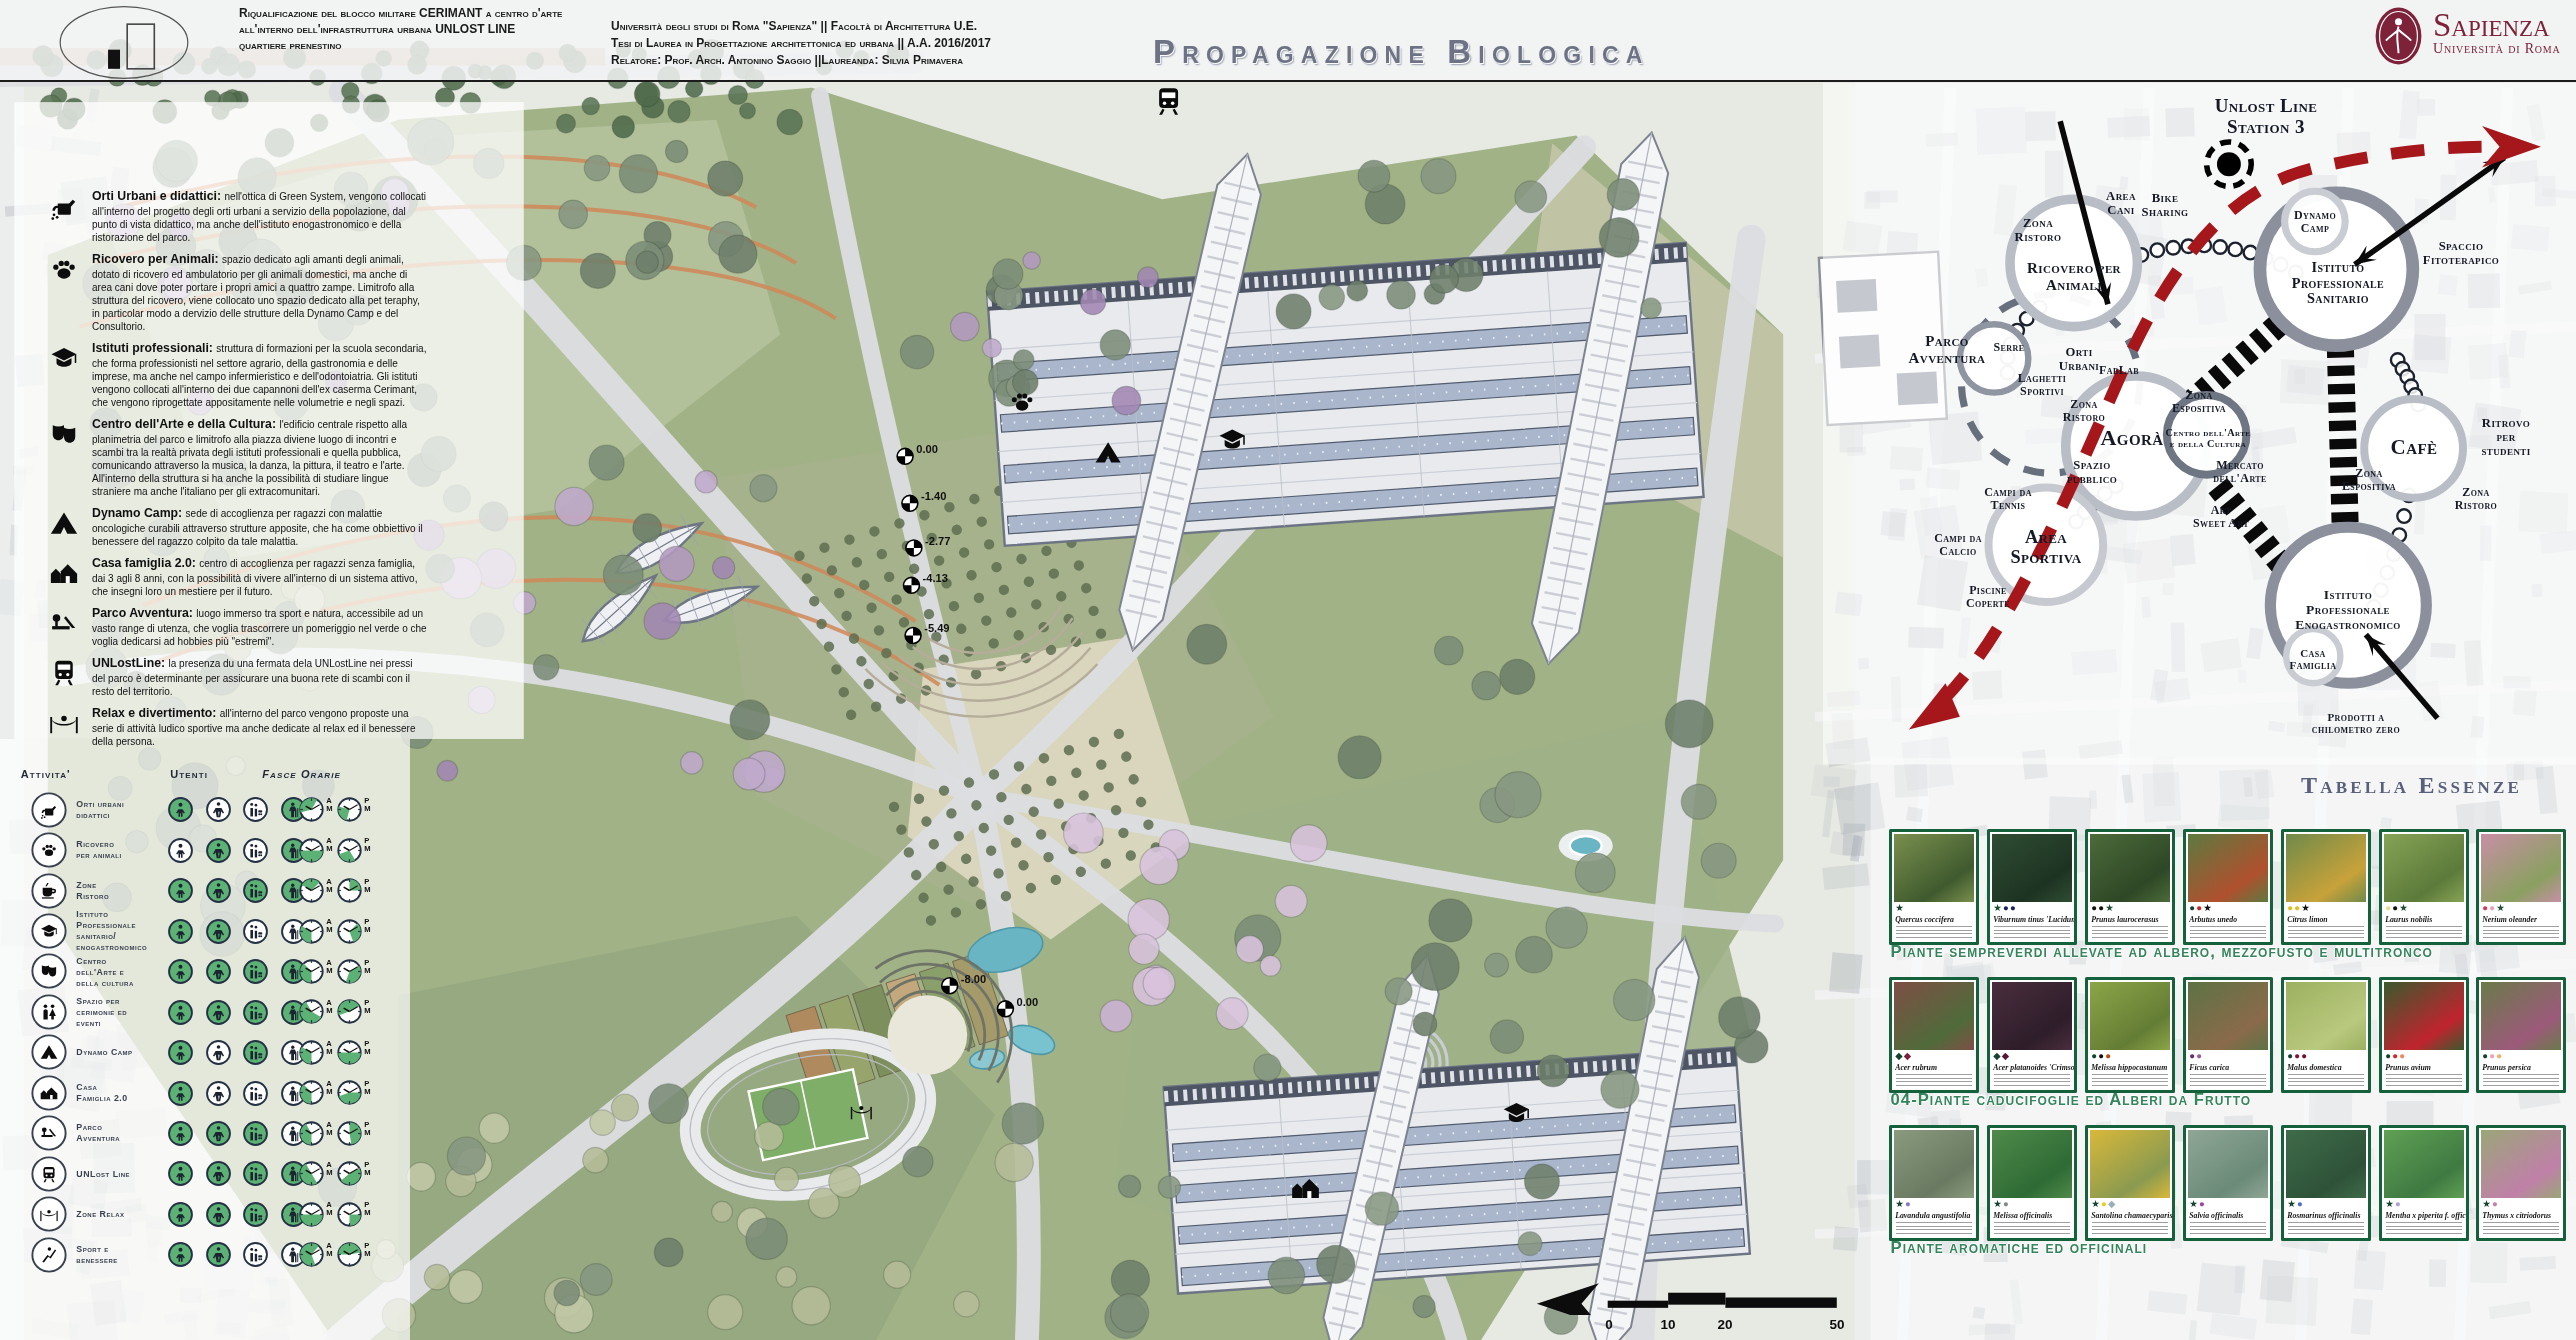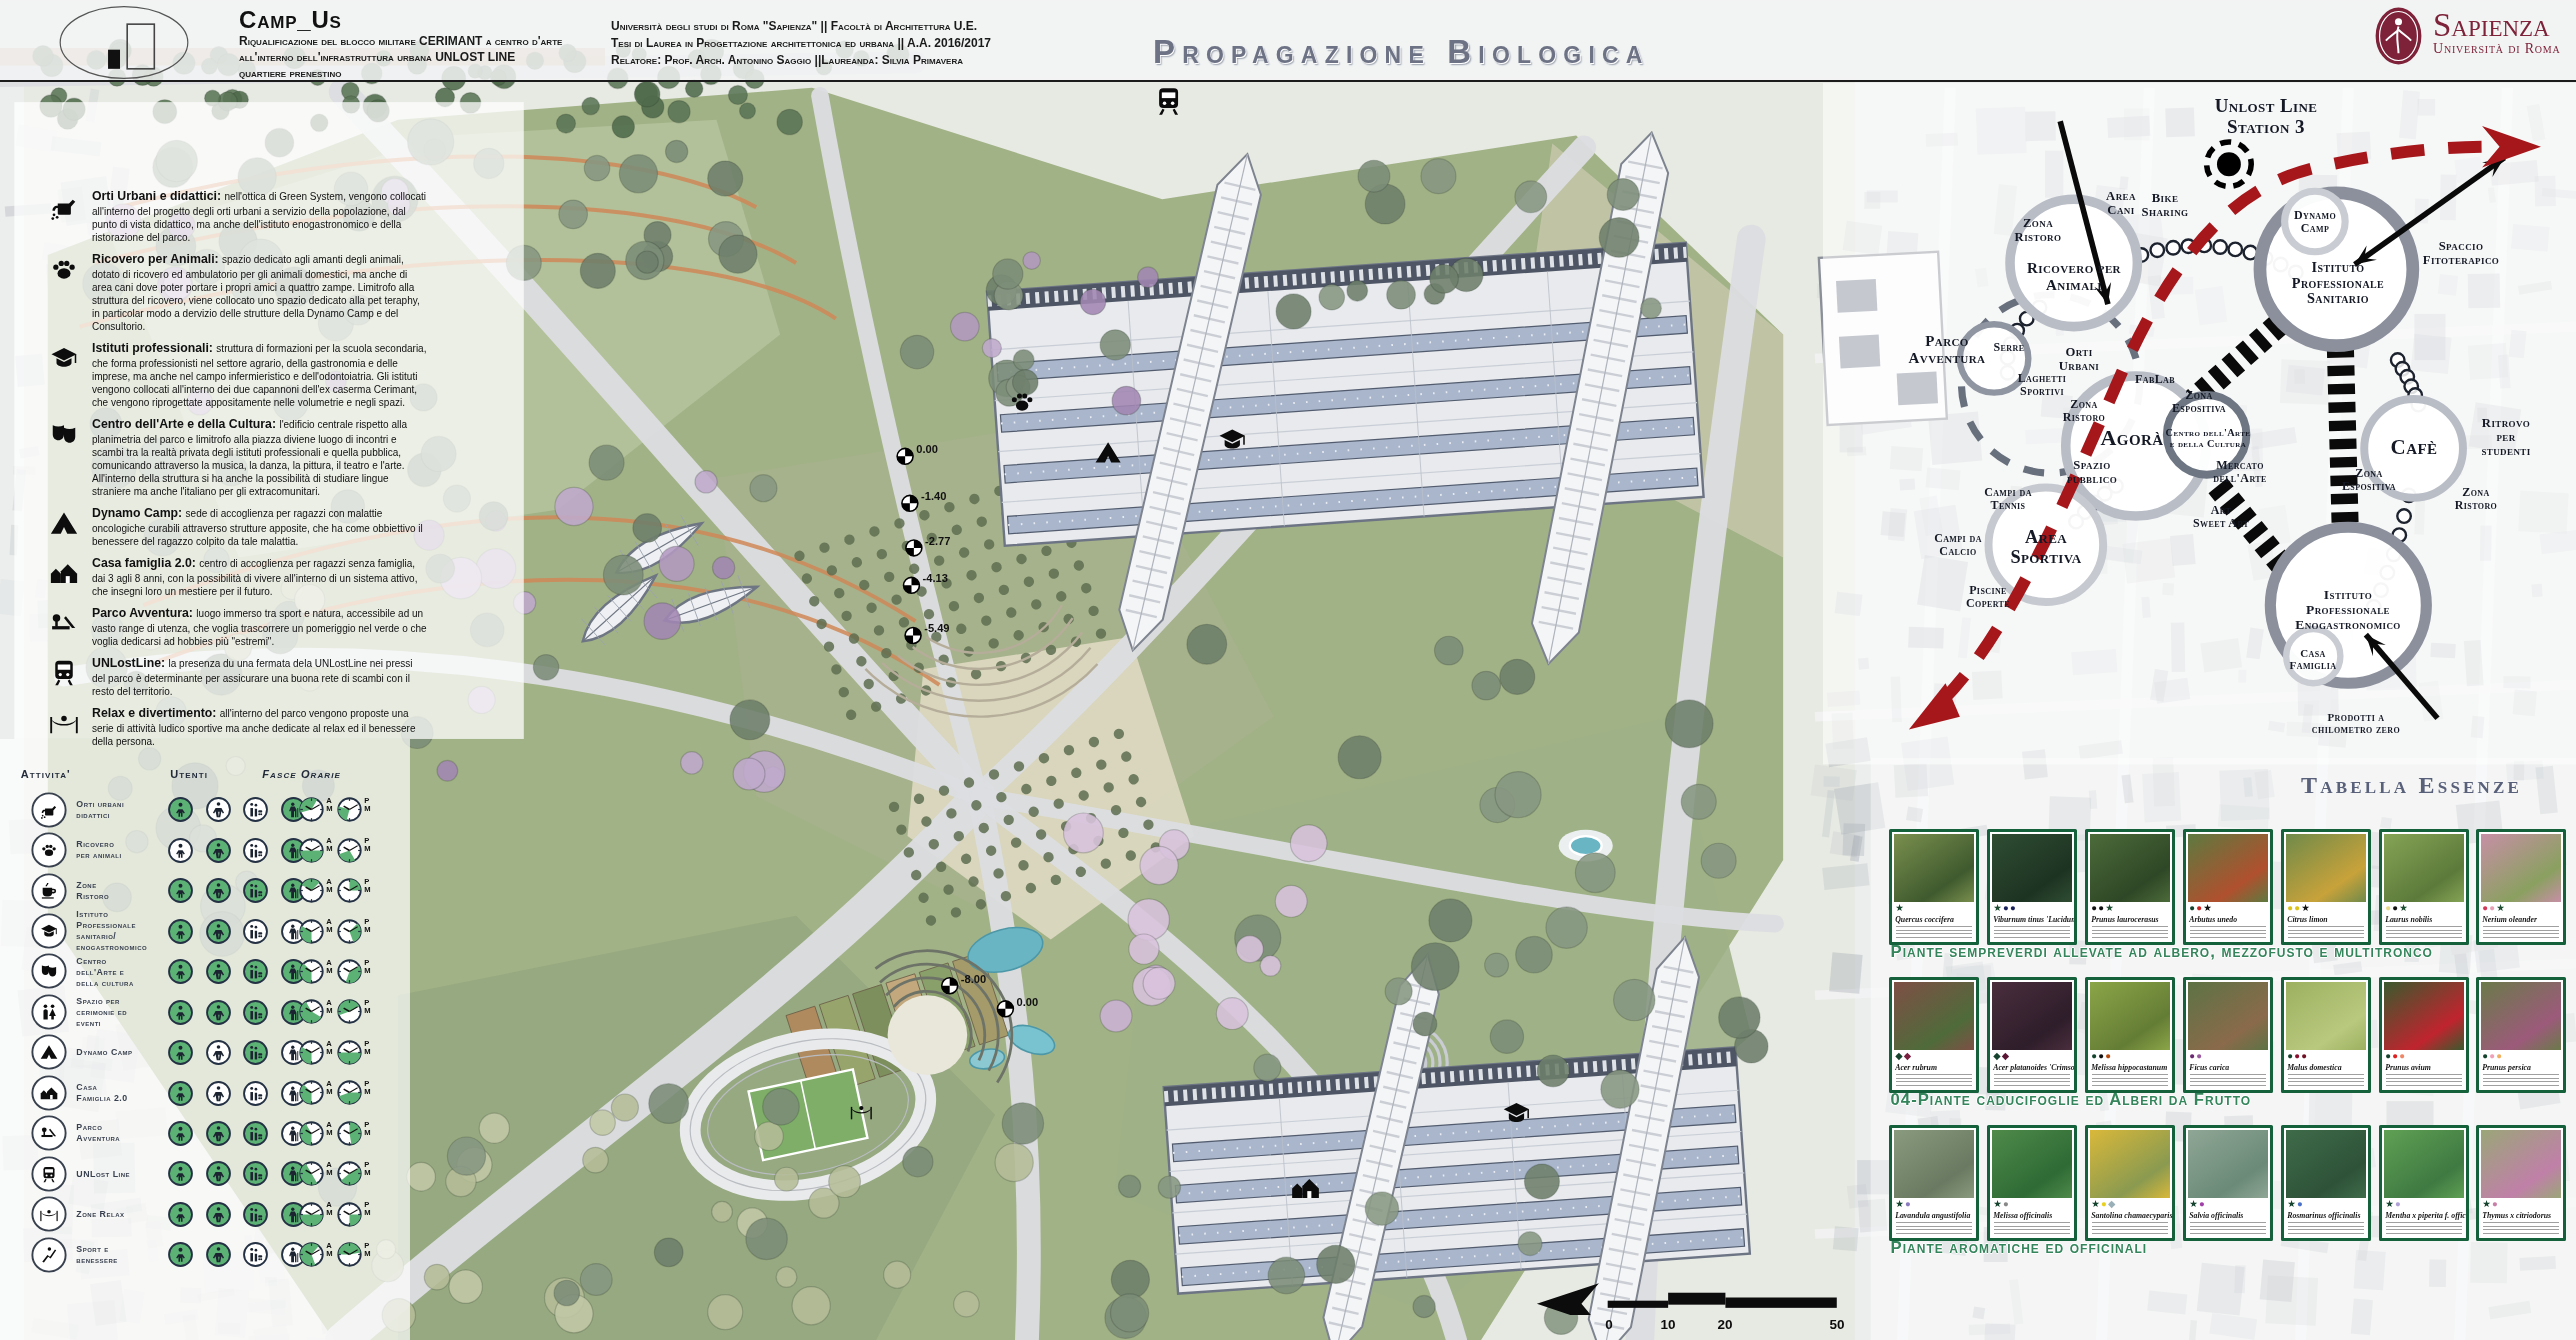--- a/index.html
+++ b/index.html
@@ -1227,21 +1227,20 @@
 
   <div class="abs" style="left:57px;top:4.8px;width:134px;height:75px;">
     <svg width="134" height="75" viewBox="0 0 168 94">
       <ellipse cx="84" cy="47" rx="80" ry="45" fill="none" stroke="#555" stroke-width="1.5"></ellipse>
       <rect x="88" y="24" width="34" height="56" fill="none" stroke="#444" stroke-width="2"></rect>
       <rect x="64" y="56" width="15" height="24" fill="#111"></rect>
     </svg>
   </div>
 
   <div class="abs" style="left:239px;top:6.4px;width:573px;">
-    <div class="campus-title">Camp_Us</div>
     <div class="campus-sub">Riqualificazione del blocco militare CERIMANT a centro d'arte</div>
     <div class="campus-sub">all'interno dell'infrastruttura urbana UNLOST LINE</div>
     <div class="campus-sub">quartiere prenestino</div>
   </div>
 
   <div class="abs" style="left:611px;top:17.5px;width:573px;">
     <div class="uni-line">Università degli studi di Roma "Sapienza" || Facoltà di Architettura U.E.</div>
     <div class="uni-line">Tesi di Laurea in Progettazione architettonica ed urbana ||  A.A. 2016/2017</div>
     <div class="uni-line">Relatore: Prof. Arch. Antonino Saggio ||Laureanda: Silvia Primavera</div>
   </div>
@@ -2176,21 +2175,21 @@
 Ristoro</div>
       <div class="dlabel dlab-b" style="left: 243px; top: 188px; font-size: 15px;">Ricovero per
 Animali</div>
       <div class="dlabel" style="left: 248px; top: 272px; font-size: 12.7px;">Orti
 Urbani</div>
       <div class="dlabel" style="left: 178px; top: 260px; font-size: 12px;">Serre</div>
       <div class="dlabel" style="left: 211px; top: 297px; font-size: 12px;">Laghetti
 Sportivi</div>
       <div class="dlabel dlab-b" style="left: 116px; top: 261px; font-size: 15px;">Parco
 Avventura</div>
-      <div class="dlabel" style="left: 288px; top: 292px; font-size: 12px; margin-left: 36px;">FabLab</div>
+      <div class="dlabel" style="left: 288px; top: 283px; font-size: 12px;">FabLab</div>
       <div class="dlabel" style="left: 253px; top: 323px; font-size: 12px;">Zona
 Ristoro</div>
       <div class="dlabel dlab-b" style="left: 301px; top: 350px; font-size: 22px;">Agorà</div>
       <div class="dlabel" style="left: 261px; top: 385px; font-size: 12.7px;">Spazio
 pubblico</div>
       <div class="dlabel" style="left: 368px; top: 314px; font-size: 12px;">Zona
 Espositiva</div>
       <div class="dlabel dlab-b" style="left: 377px; top: 350px; font-size: 10.3px;">Centro dell'Arte
 e della Cultura</div>
       <div class="dlabel" style="left: 409px; top: 384px; font-size: 12px;">Mercato

